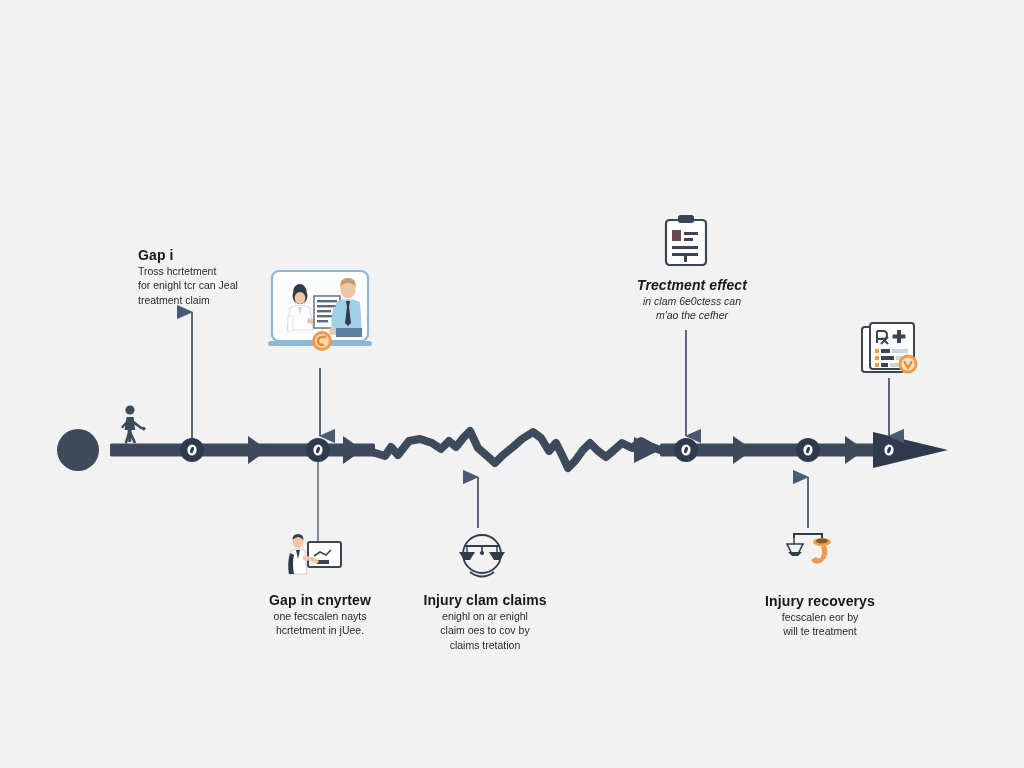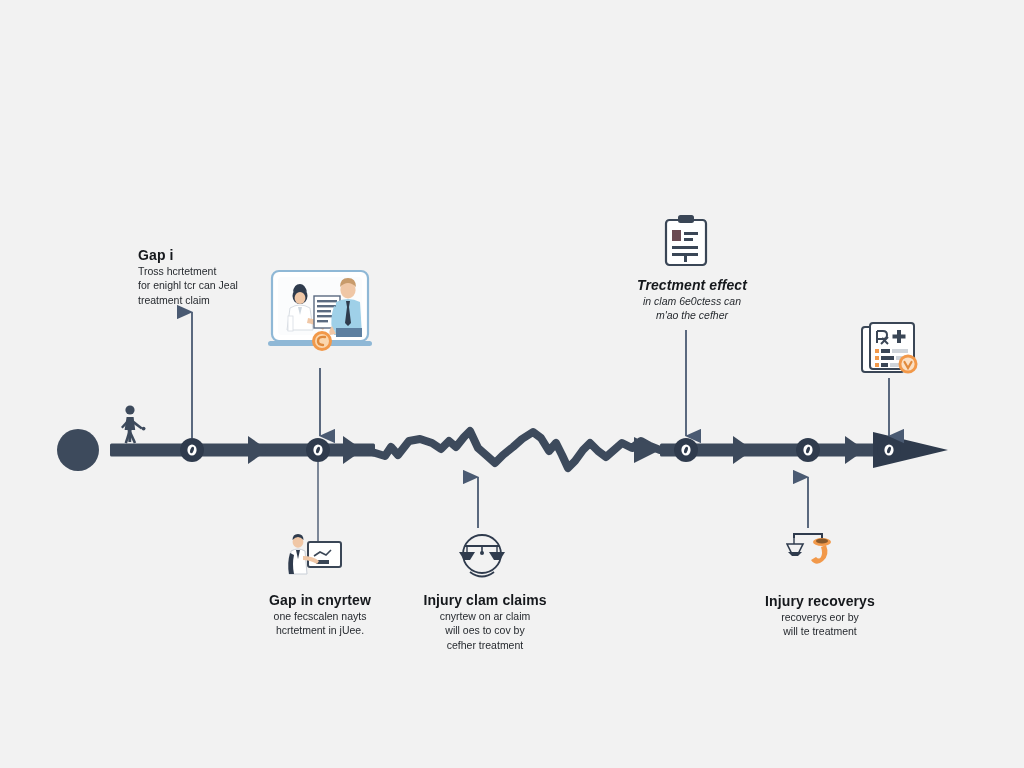--- a/index.html
+++ b/index.html
@@ -307,24 +307,24 @@
   </div>
 
   <div class="label-block align-center" style="left:252px; top:593px; width:136px;">
     <span class="lbl-title">Gap in cnyrtew</span>
     <span class="lbl-line">one fecscalen nayts</span>
     <span class="lbl-line">hcrtetment in jUee.</span>
   </div>
 
   <div class="label-block align-center" style="left:414px; top:593px; width:142px;">
     <span class="lbl-title">Injury clam claims</span>
-    <span class="lbl-line">cnyrtew on ar claim</span>
-    <span class="lbl-line">will oes to cov by</span>
-    <span class="lbl-line">cefher treatment</span>
+    <span class="lbl-line">enighl on ar enighl</span>
+    <span class="lbl-line">claim oes to cov by</span>
+    <span class="lbl-line">claims tretation</span>
   </div>
 
   <div class="label-block align-center" style="left:752px; top:578px; width:136px;margin-top:16px;">
     <span class="lbl-title">Injury recoverys</span>
-    <span class="lbl-line">recoverys eor by</span>
+    <span class="lbl-line">fecscalen eor by</span>
     <span class="lbl-line">will te treatment</span>
   </div>
 
 </div>
 
 </body></html>

